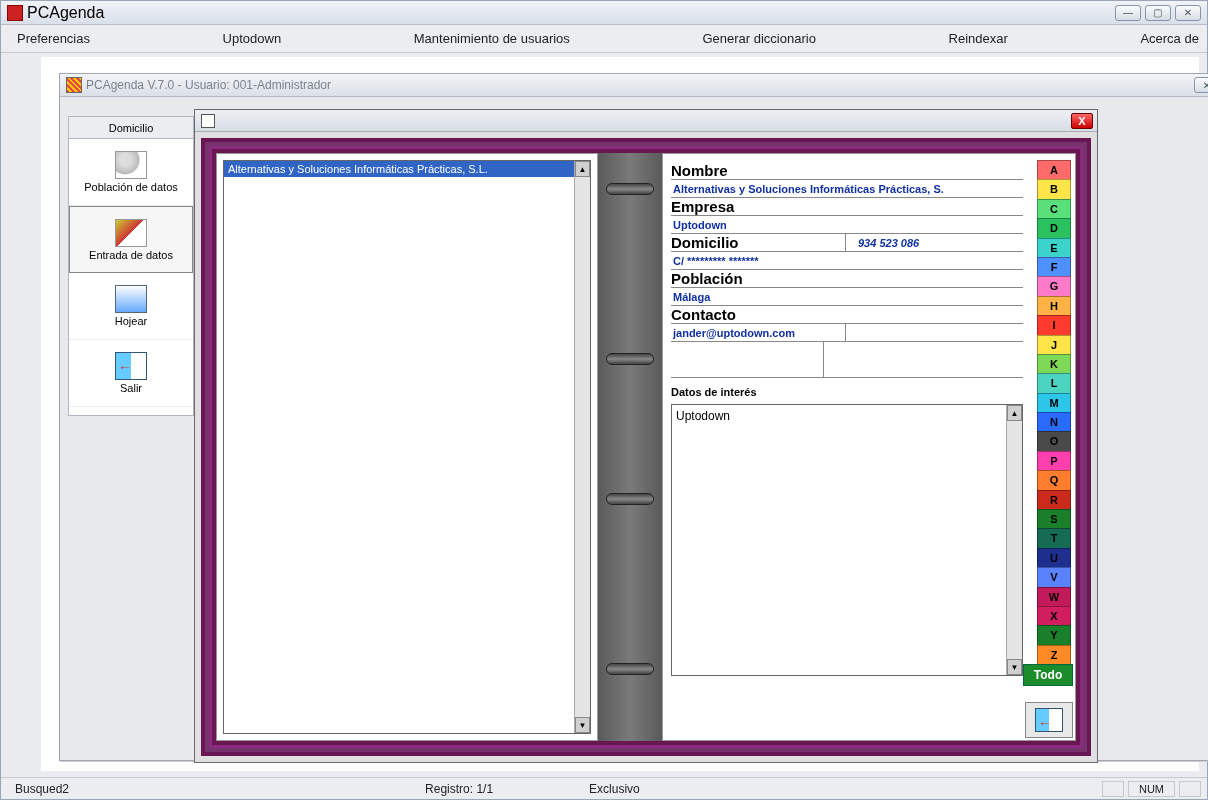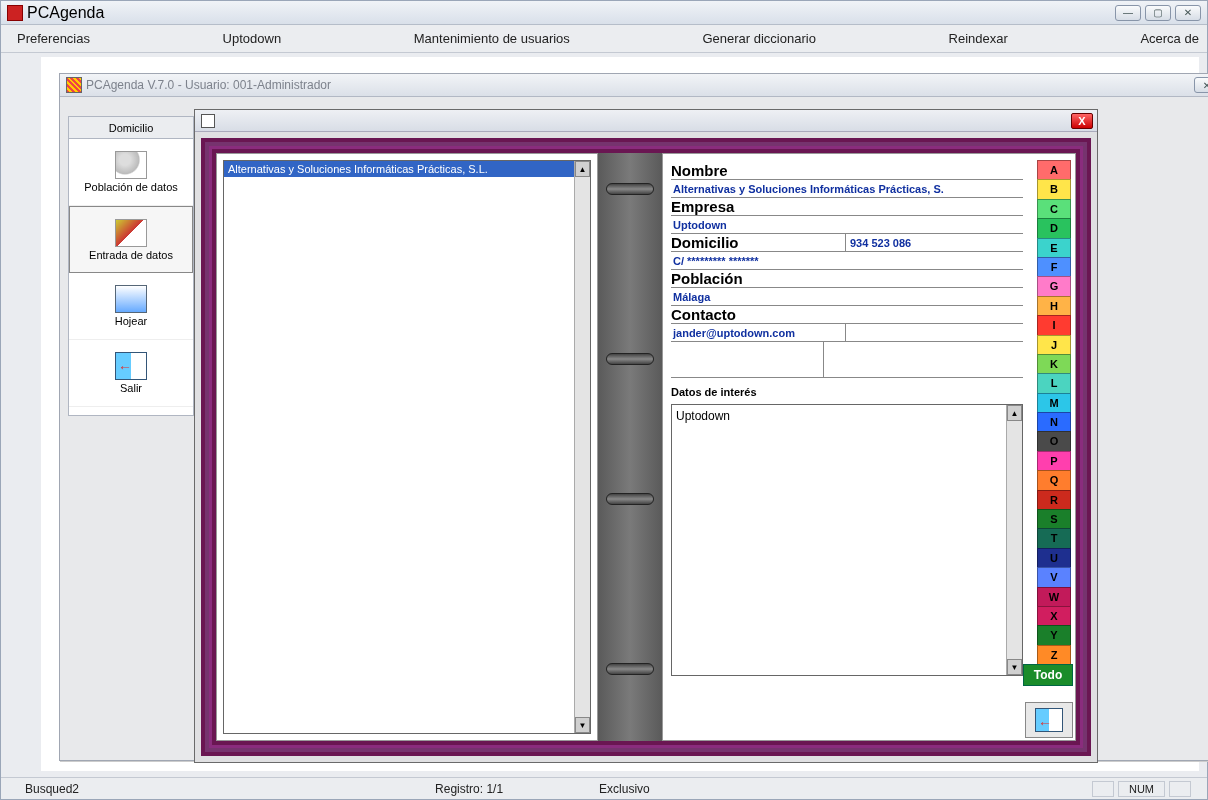--- a/index.html
+++ b/index.html
@@ -209,21 +209,21 @@
   }
   .field-value{
     font-size:11px; font-weight:bold;
     color:#1030a0;
     height:18px; display:flex; align-items:center;
     border-bottom:1px solid #888;
     padding:0 2px;
   }
   .row-split{display:flex;}
   .row-split > div:first-child{flex:1;}
-  .row-split > div:last-child{width:178px; border-left:1px solid #888; padding-left:4px;}
+  .row-split > div:last-child{width:178px; border-left:1px solid #888; padding-left:12px;font-style:italic;}
   .multiline{
     margin-top:6px;
     height:272px;
     border:1px solid #666;
     padding:4px;
     font-size:12px;
     position:relative;
   }
   .multiline .list-scroll{right:0;top:0;bottom:0;}
   .subblock{
@@ -269,21 +269,21 @@
   .corner-exit .ico-exit{width:28px;height:24px;}
 
   
   .statusbar{
     position:absolute; left:0; right:0; bottom:0;
     height:22px;
     background:#ebedf0;
     border-top:1px solid #c4c9d2;
     display:flex; align-items:center;
     font-size:12px; color:#222;
-    padding:0 16px;
+    padding:0 6px;
   }
   .statusbar .cell{padding:0 8px;}
   .statusbar .spacer{flex:1;}
   .statusbar .box{border:1px solid #c4c9d2; height:16px; padding:0 10px; font-size:11px; margin-left:4px; display:flex;align-items:center;}
 </style>
 </head>
 <body>
 
 <div class="outer-window">
 

